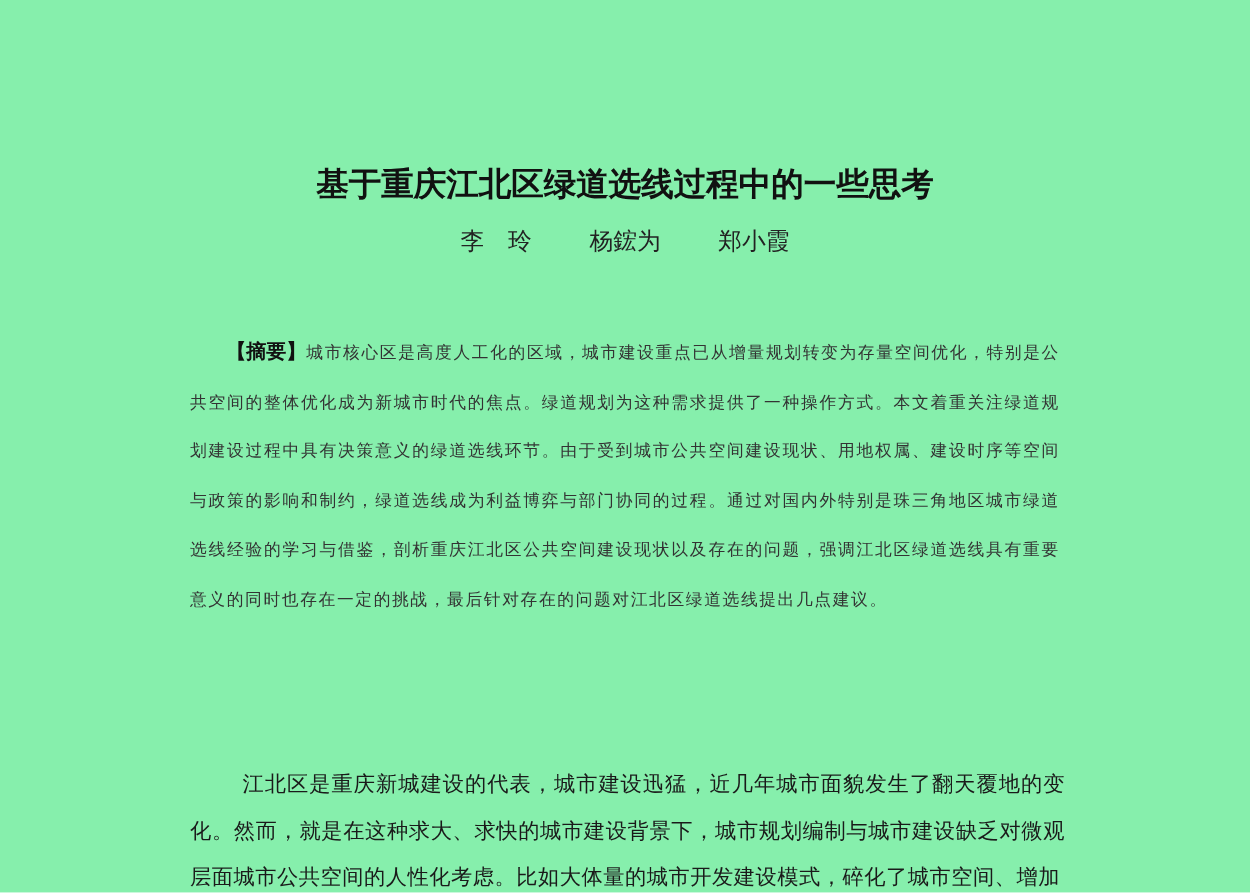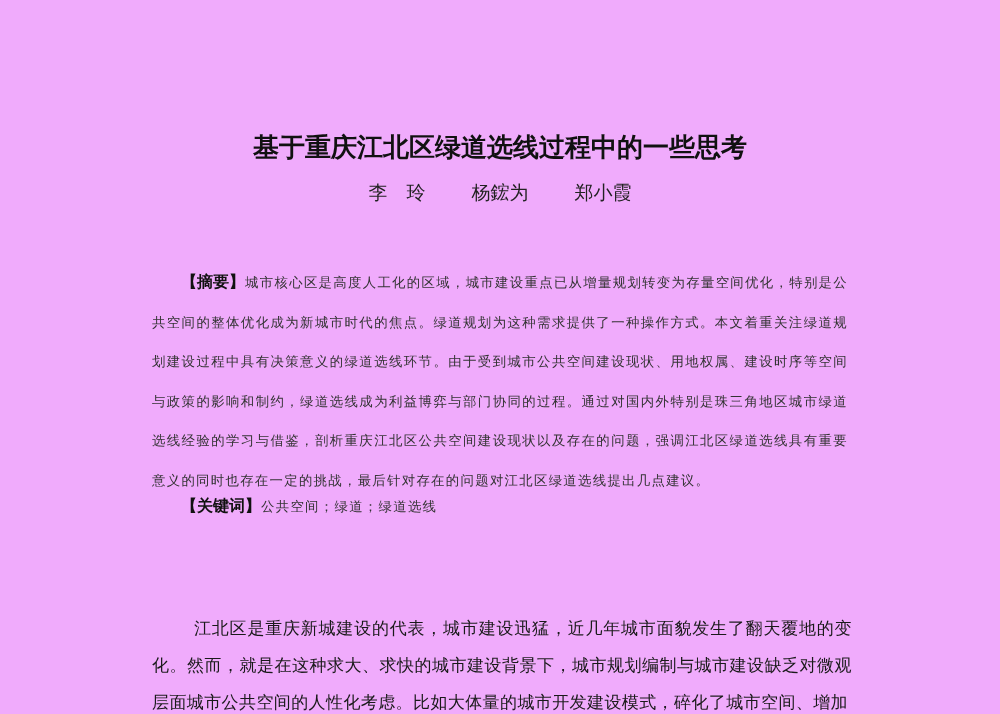--- a/index.html
+++ b/index.html
@@ -13,21 +13,21 @@
       overflow: hidden;
       position: relative;
       color: #1a1a1a;
       font-family: "DejaVu Serif", "Liberation Serif", serif;
     }
     .page {
       position: absolute;
       left: 0; top: 0;
       width: 1000px;
       height: 714px;
-      background: #f0abfc;
+      background: #86efac;
     }
     .title {
       position: absolute;
       left: 0;
       width: 1000px;
       top: 130px;
       text-align: center;
       font-size: 26px;
       font-weight: bold;
       letter-spacing: 0px;
@@ -94,17 +94,16 @@
   <div class="title">基于重庆江北区绿道选线过程中的一些思考</div>
 
   <div class="authors">
     <span>李　玲</span>
     <span>杨鋐为</span>
     <span>郑小霞</span>
   </div>
 
   <div class="abstract"><span class="label">【摘要】</span><span>城市核心区是高度人工化的区域，城市建设重点已从增量规划转变为存量空间优化，特别是公共空间的整体优化成为新城市时代的焦点。绿道规划为这种需求提供了一种操作方式。本文着重关注绿道规划建设过程中具有决策意义的绿道选线环节。由于受到城市公共空间建设现状、用地权属、建设时序等空间与政策的影响和制约，绿道选线成为利益博弈与部门协同的过程。通过对国内外特别是珠三角地区城市绿道选线经验的学习与借鉴，剖析重庆江北区公共空间建设现状以及存在的问题，强调江北区绿道选线具有重要意义的同时也存在一定的挑战，最后针对存在的问题对江北区绿道选线提出几点建议。</span></div>
 
-  <div class="keywords"><span class="label">【关键词】</span><span>公共空间；绿道；绿道选线</span></div>
 
   <div class="body-text">江北区是重庆新城建设的代表，城市建设迅猛，近几年城市面貌发生了翻天覆地的变化。然而，就是在这种求大、求快的城市建设背景下，城市规划编制与城市建设缺乏对微观层面城市公共空间的人性化考虑。比如大体量的城市开发建设模式，碎化了城市空间、增加</div>
 
 </div>
 
 </body></html>

